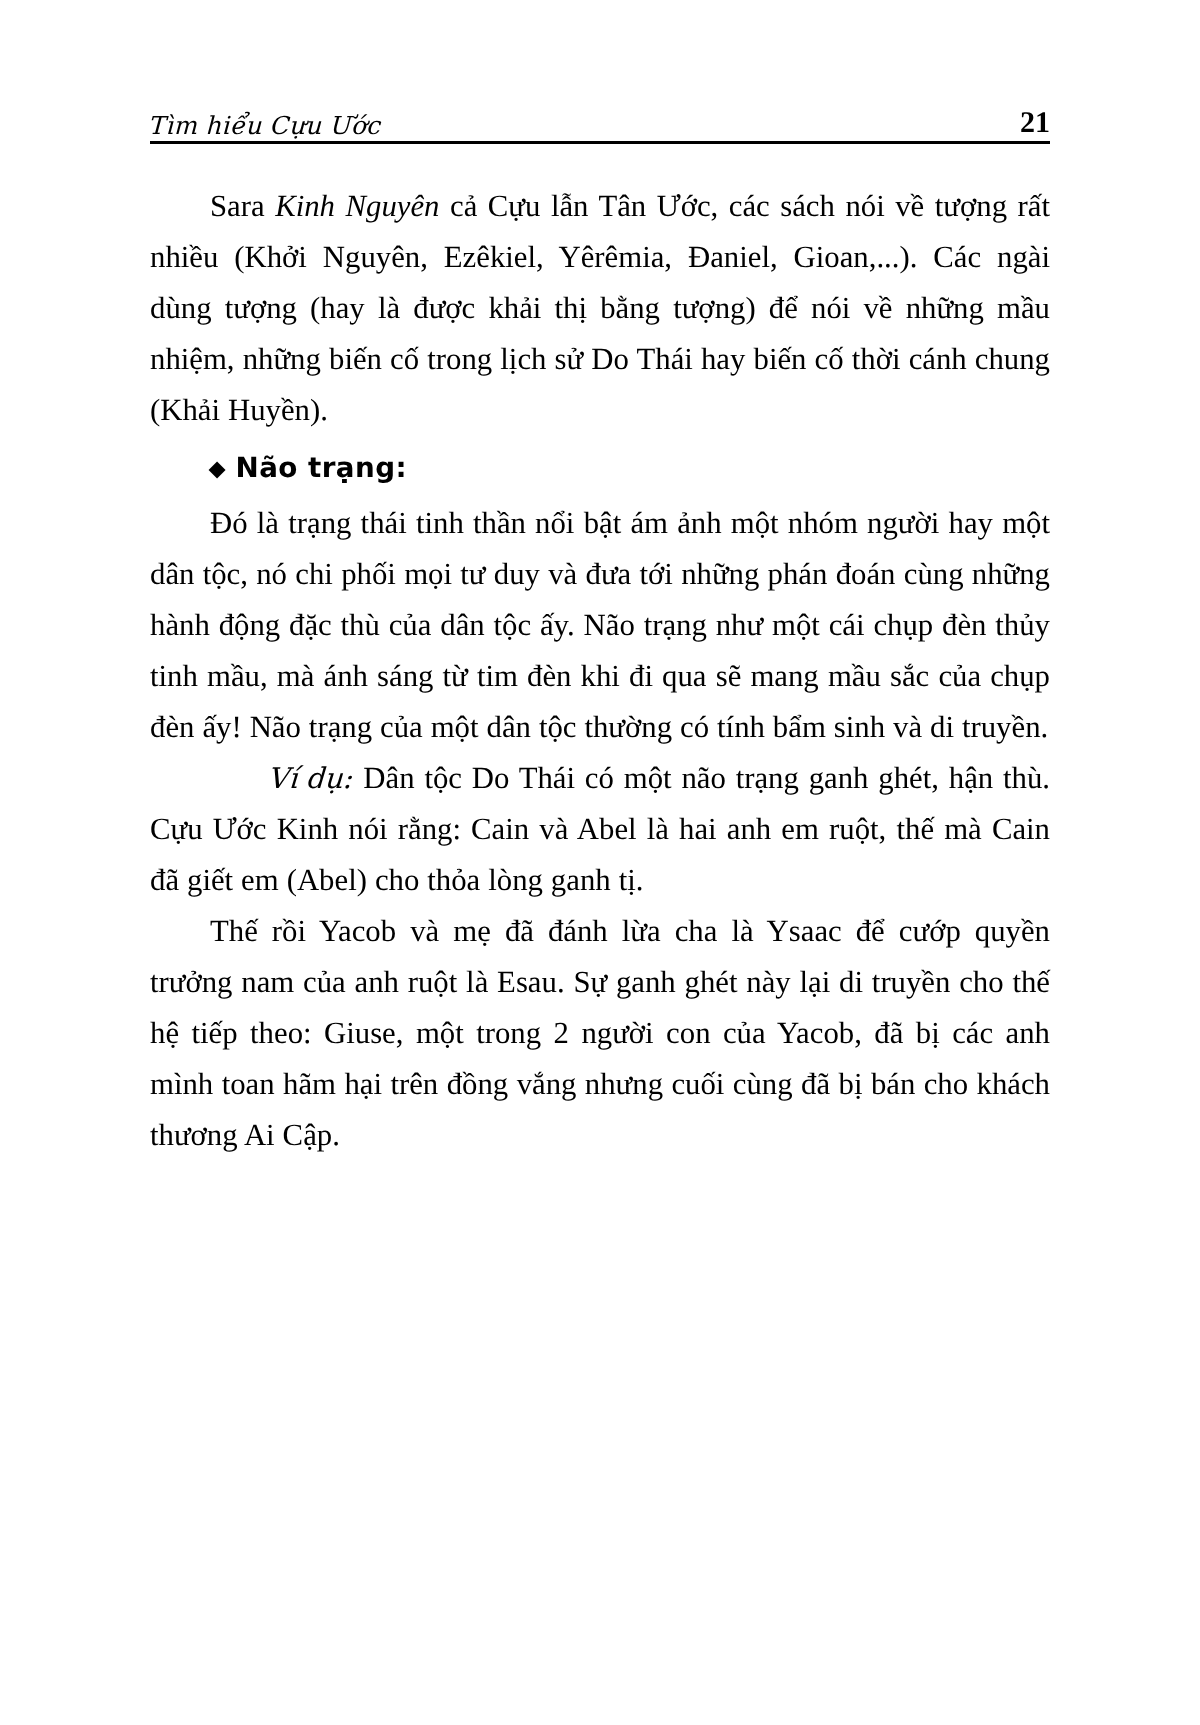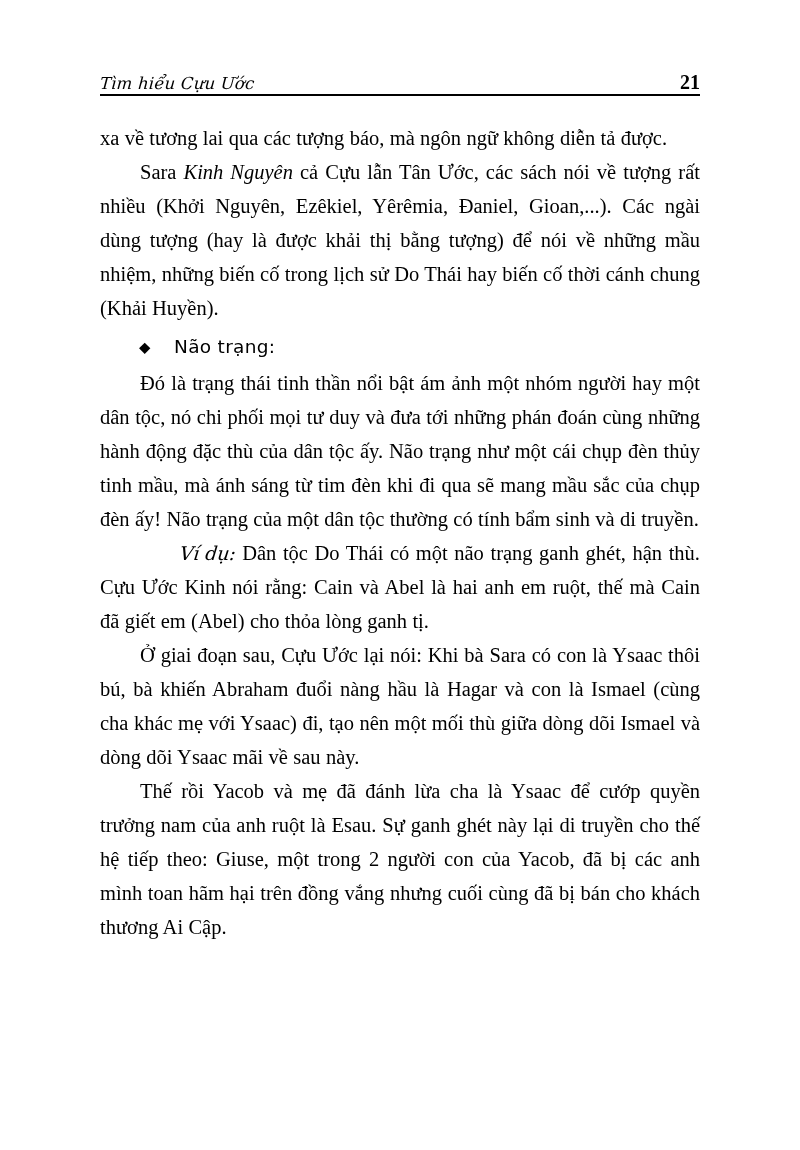--- a/index.html
+++ b/index.html
@@ -88,27 +88,27 @@
     transform: skewX(-6deg);
     display: inline-block;
     letter-spacing: -0.2px;
   }
 
   
   .subhead {
     margin: 0;
     padding-left: 40px;
     font-family: "DejaVu Sans", "Liberation Sans", sans-serif;
-    font-weight: normal;
+    font-weight: bold;
     font-size: 18.5px;
     line-height: 34px;
     letter-spacing: 0.3px;
     display: flex;
     align-items: baseline;
-    gap: 26px;
+    gap: 9px;
   }
 
   .bullet-diamond {
     display: inline-block;
     width: 8px;
     height: 8px;
     background: #000000;
     transform: rotate(45deg) translateY(-1px);
     flex: 0 0 auto;
   }
@@ -123,23 +123,20 @@
 
   <div class="header">
     <div class="header-inner">
       <span class="header-title">Tìm hiểu Cựu Ước</span>
       <span class="page-number">21</span>
     </div>
   </div>
 
   <div class="body-col">
 
-    <p class="para">
-      <span>xa về tương lai qua các tượng báo, mà ngôn ngữ không diễn tả được.</span>
-    </p>
 
     <p class="para indent">
       <span>Sara </span><span class="ital">Kinh Nguyên</span><span> cả Cựu lẫn Tân Ước, các sách nói về tượng rất nhiều (Khởi Nguyên, Ezêkiel, Yêrêmia, Đaniel, Gioan,...). Các ngài dùng tượng (hay là được khải thị bằng tượng) để nói về những mầu nhiệm, những biến cố trong lịch sử Do Thái hay biến cố thời cánh chung (Khải Huyền).</span>
     </p>
 
     <div class="spacer-sm"></div>
 
     <p class="subhead">
       <span class="bullet-diamond"></span>
       <span>Não trạng:</span>
@@ -148,23 +145,20 @@
     <div class="spacer-xs"></div>
 
     <p class="para indent">
       <span>Đó là trạng thái tinh thần nổi bật ám ảnh một nhóm người hay một dân tộc, nó chi phối mọi tư duy và đưa tới những phán đoán cùng những hành động đặc thù của dân tộc ấy. Não trạng như một cái chụp đèn thủy tinh mầu, mà ánh sáng từ tim đèn khi đi qua sẽ mang mầu sắc của chụp đèn ấy! Não trạng của một dân tộc thường có tính bẩm sinh và di truyền.</span>
     </p>
 
     <p class="para indent">
       <span class="script-lead">Ví dụ:</span><span> Dân tộc Do Thái có một não trạng ganh ghét, hận thù. Cựu Ước Kinh nói rằng: Cain và Abel là hai anh em ruột, thế mà Cain đã giết em (Abel) cho thỏa lòng ganh tị.</span>
     </p>
 
-    <p class="para indent">
-      <span>Ở giai đoạn sau, Cựu Ước lại nói: Khi bà Sara có con là Ysaac thôi bú, bà khiến Abraham đuổi nàng hầu là Hagar và con là Ismael (cùng cha khác mẹ với Ysaac) đi, tạo nên một mối thù giữa dòng dõi Ismael và dòng dõi Ysaac mãi về sau này.</span>
-    </p>
 
     <p class="para indent">
       <span>Thế rồi Yacob và mẹ đã đánh lừa cha là Ysaac để cướp quyền trưởng nam của anh ruột là Esau. Sự ganh ghét này lại di truyền cho thế hệ tiếp theo: Giuse, một trong 2 người con của Yacob, đã bị các anh mình toan hãm hại trên đồng vắng nhưng cuối cùng đã bị bán cho khách thương Ai Cập.</span>
     </p>
 
 
   </div>
 </div>
 
 </body></html>

